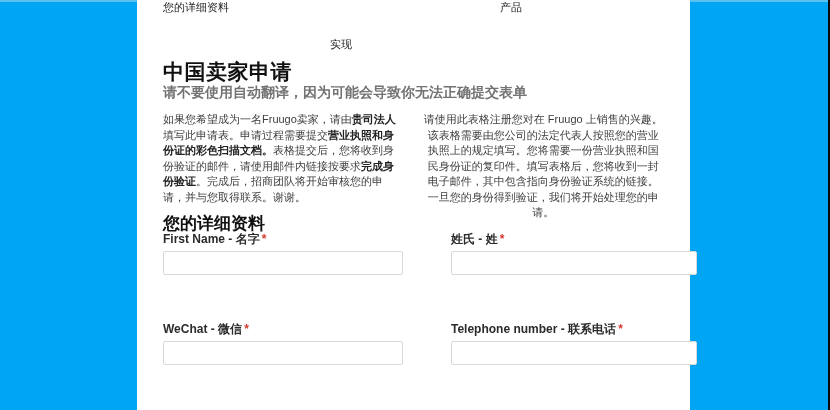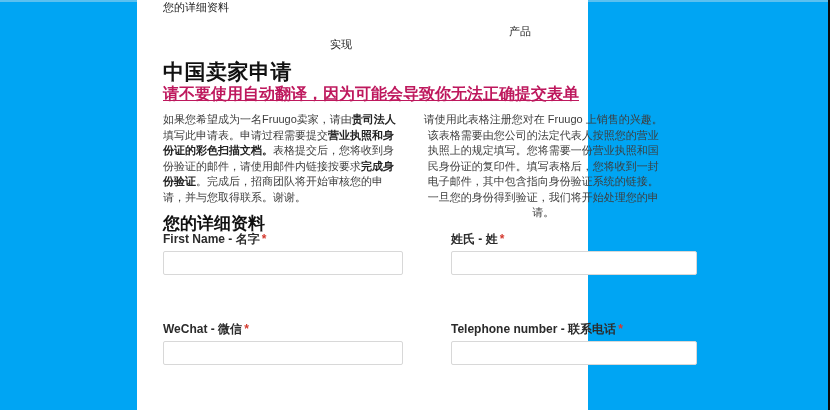--- a/index.html
+++ b/index.html
@@ -16,44 +16,43 @@
     background:#5ac0f0; z-index:1;
   }
   
   .screen-right-edge {
     position:absolute; right:0; top:0; width:2px; height:410px;
     background:#0a0a0a; z-index:5;
   }
   
   .page {
     position:absolute; left:137px; top:0;
-    width:451px; height:410px;
+    width:553px; height:410px;
     background:#ffffff; z-index:2;
   }
   
   .topnav { position:absolute; top:0; left:0; width:100%; height:16px; }
   .nav-item {
     position:absolute; top:1px;
     font-size:11px; color:#222; line-height:13px;
     cursor:pointer; white-space:nowrap;
   }
   .nav-1 { left:26px; }
   .nav-2 { left:193px;margin-top:37px; }
-  .nav-3 { left:372px;margin-top:24px; }
+  .nav-3 { left:363px; }
 
   .page-title {
     position:absolute; left:26px; top:44px;
     font-size:21px; font-weight:bold; color:#111;
     letter-spacing:0.5px;
   }
   .warning {
     position:absolute; left:26px; top:84px;
-    font-size:16px; font-weight:bold; color:#be185d;
+    font-size:14px; font-weight:bold; color:#737373;
     white-space:nowrap;
-    text-decoration:underline;
   }
   .intro {
     position:absolute; left:26px; top:112px;
     width:501px; display:flex; gap:20px;
   }
   .intro p {
     margin:0; font-size:11px; line-height:15.5px; color:#3d3d3d;
   }
   .intro .col-left  { width:242px; }
   .intro .col-right { width:244px;text-align:center; }

